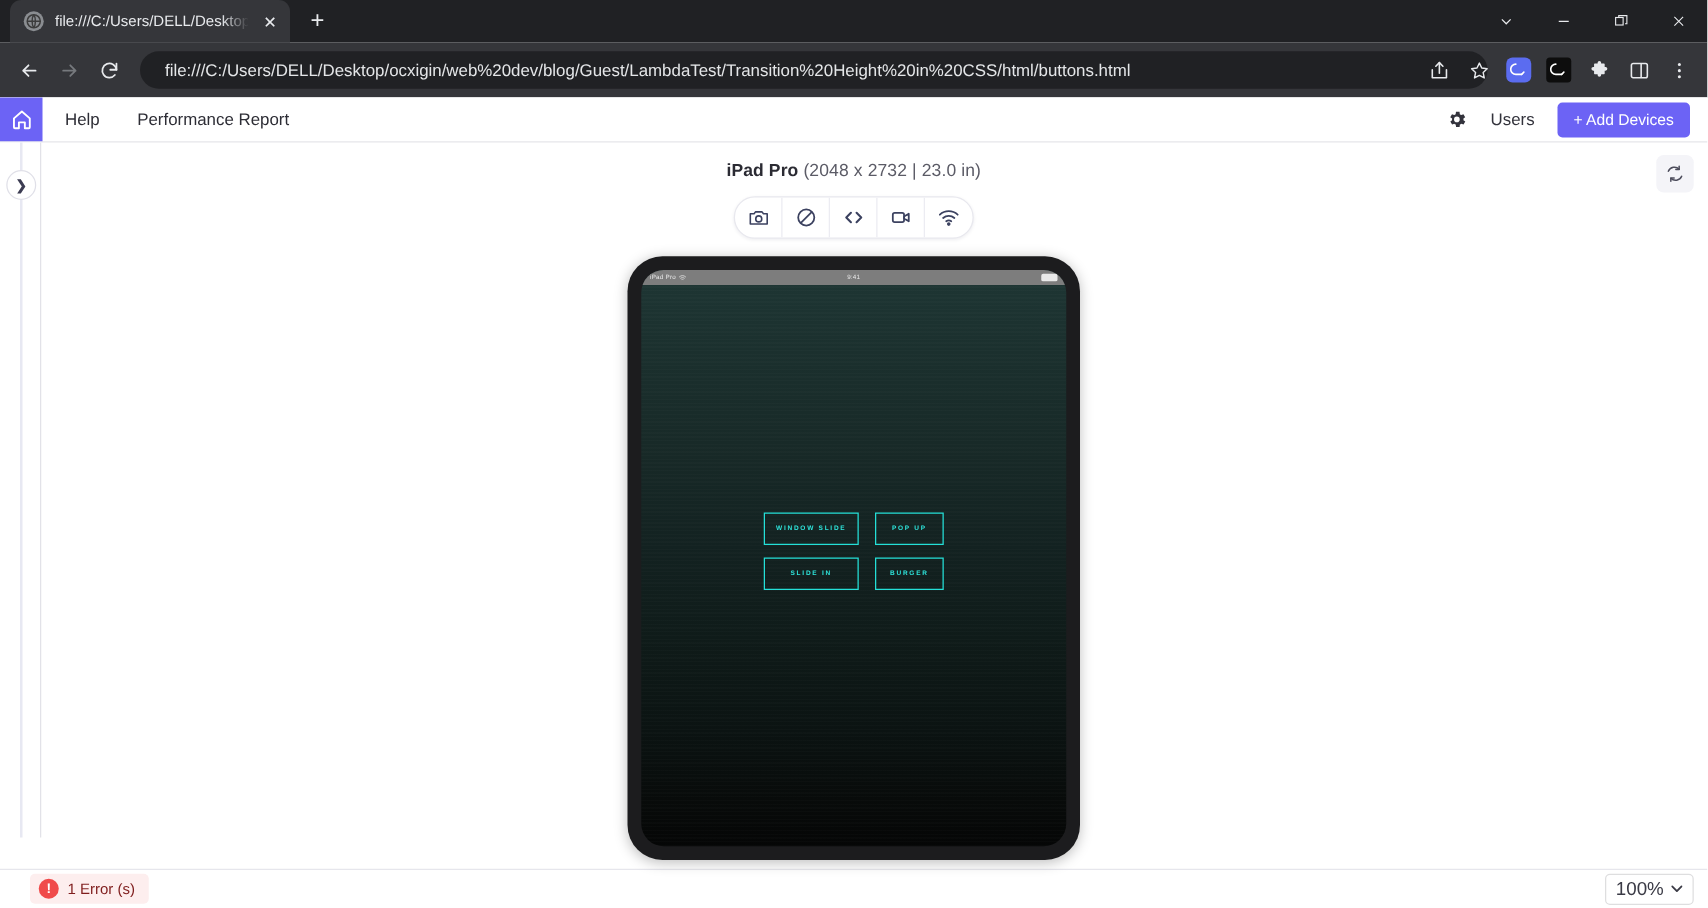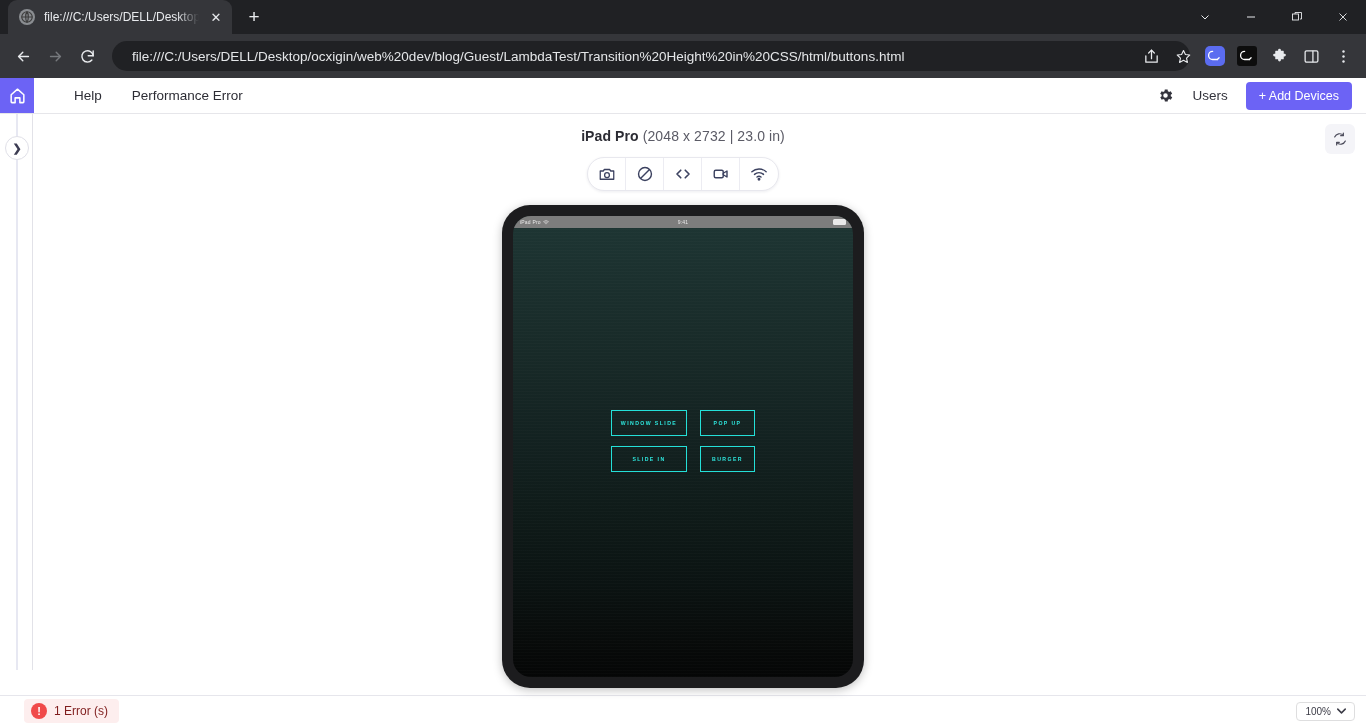--- a/index.html
+++ b/index.html
@@ -98,21 +98,21 @@
   .lt-header {
     height: 36px; background: #ffffff; border-bottom: 1px solid #e6e6ea;
     display: flex; align-items: stretch;
   }
   .lt-home {
     width: 34px; background: #6c63f5;
     display: flex; align-items: center; justify-content: center;
     flex: 0 0 34px;
   }
   .lt-home svg { width: 19px; height: 19px; }
-  .lt-nav { display: flex; align-items: center; gap: 30px; padding-left: 40px; }
+  .lt-nav { display: flex; align-items: center; gap: 30px; padding-left: 18px; }
   .lt-nav a { color: #2d2d35; font-size: 13.5px; text-decoration: none; }
   .lt-right { margin-left: auto; display: flex; align-items: center; gap: 18px; padding-right: 14px; }
   .gear { width: 17px; height: 17px; color: #33333c; }
   .gear svg { width: 17px; height: 17px; display: block; }
   .login { color: #33333c; font-size: 13.5px; }
   .add-devices {
     background: #6c63f5; color: #fff; font-size: 12.5px;
     padding: 7px 13px; border-radius: 4px; border: none;
     font-family: "Liberation Sans", sans-serif; white-space: nowrap; text-align: right;
   }
@@ -224,21 +224,21 @@
     padding: 4px 11px 4px 7px;
   }
   .err-icon {
     width: 16px; height: 16px; border-radius: 50%; background: #f04a4a;
     color: #fff; font-size: 11px; font-weight: bold;
     display: flex; align-items: center; justify-content: center; line-height: 1;
   }
   .err-text { font-size: 12px; color: #7f1d1d; }
   .zoom-sel {
     margin-left: auto; border: 1px solid #dededf; border-radius: 4px;
-    padding: 3px 8px; font-size: 10px; color: #3b3b46;
+    padding: 3px 8px; font-size: 15px; color: #3b3b46;
     display: flex; align-items: center; gap: 6px;
   }
   .zoom-sel .chev { font-size: 9px; }
 </style>
 </head>
 <body>
 
 <div class="browser">
 
   <div class="tabstrip">
@@ -355,21 +355,21 @@
   <div class="page">
 
     <div class="lt-header">
       <div class="lt-home">
         <svg viewBox="0 0 24 24" fill="none" stroke="#ffffff" stroke-width="1.9" stroke-linejoin="round">
           <path d="M4 11l8-7 8 7v9a1 1 0 0 1-1 1h-4v-6H9v6H5a1 1 0 0 1-1-1z"></path>
         </svg>
       </div>
       <div class="lt-nav">
         <a>Help</a>
-        <a>Performance Error</a>
+        <a>Performance Report</a>
       </div>
       <div class="lt-right">
         <span class="gear">
           <svg viewBox="0 0 24 24" fill="currentColor">
             <path d="M19.4 13a7.6 7.6 0 0 0 0-2l2-1.5-2-3.4-2.4 1a7.5 7.5 0 0 0-1.7-1l-.3-2.6h-4l-.4 2.6c-.6.2-1.2.6-1.7 1l-2.4-1-2 3.4L6.6 11a7.6 7.6 0 0 0 0 2l-2 1.5 2 3.4 2.4-1c.5.4 1.1.8 1.7 1l.4 2.6h4l.3-2.6c.6-.2 1.2-.6 1.7-1l2.4 1 2-3.4zM12 15.2A3.2 3.2 0 1 1 12 8.8a3.2 3.2 0 0 1 0 6.4z"></path>
           </svg>
         </span>
         <span class="login">Users</span>
         <button class="add-devices">+ Add Devices</button>
       </div>

